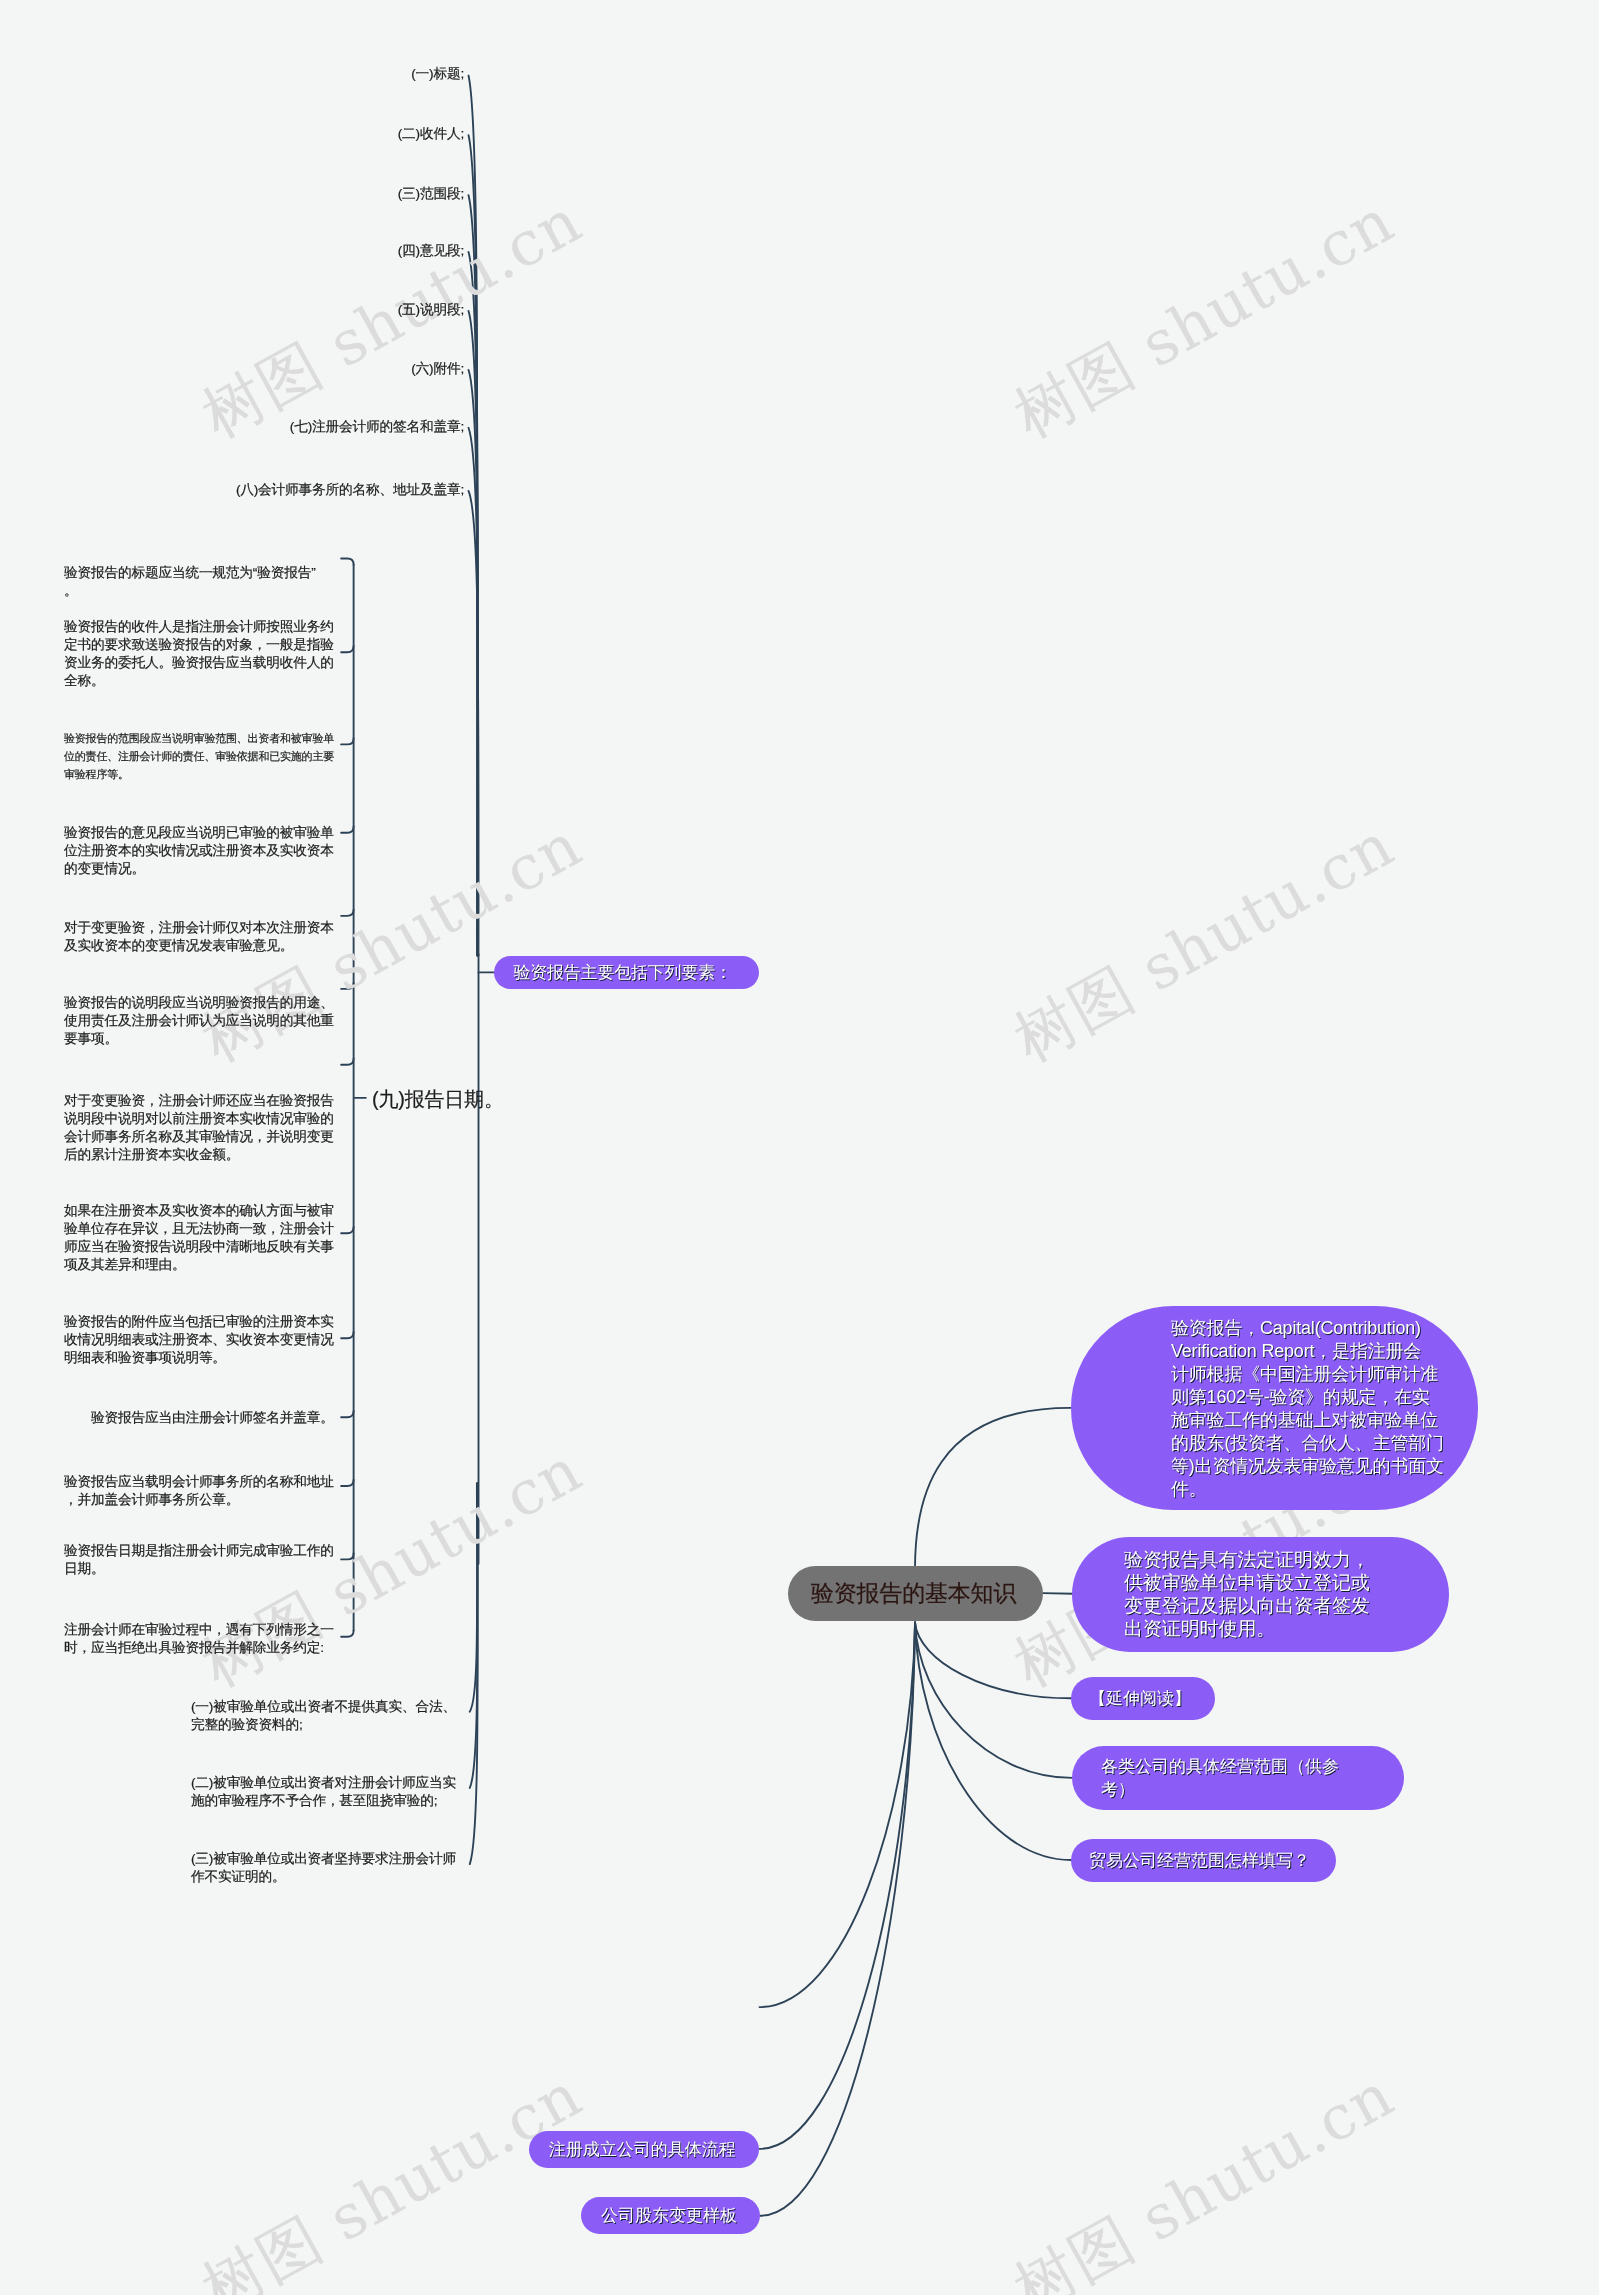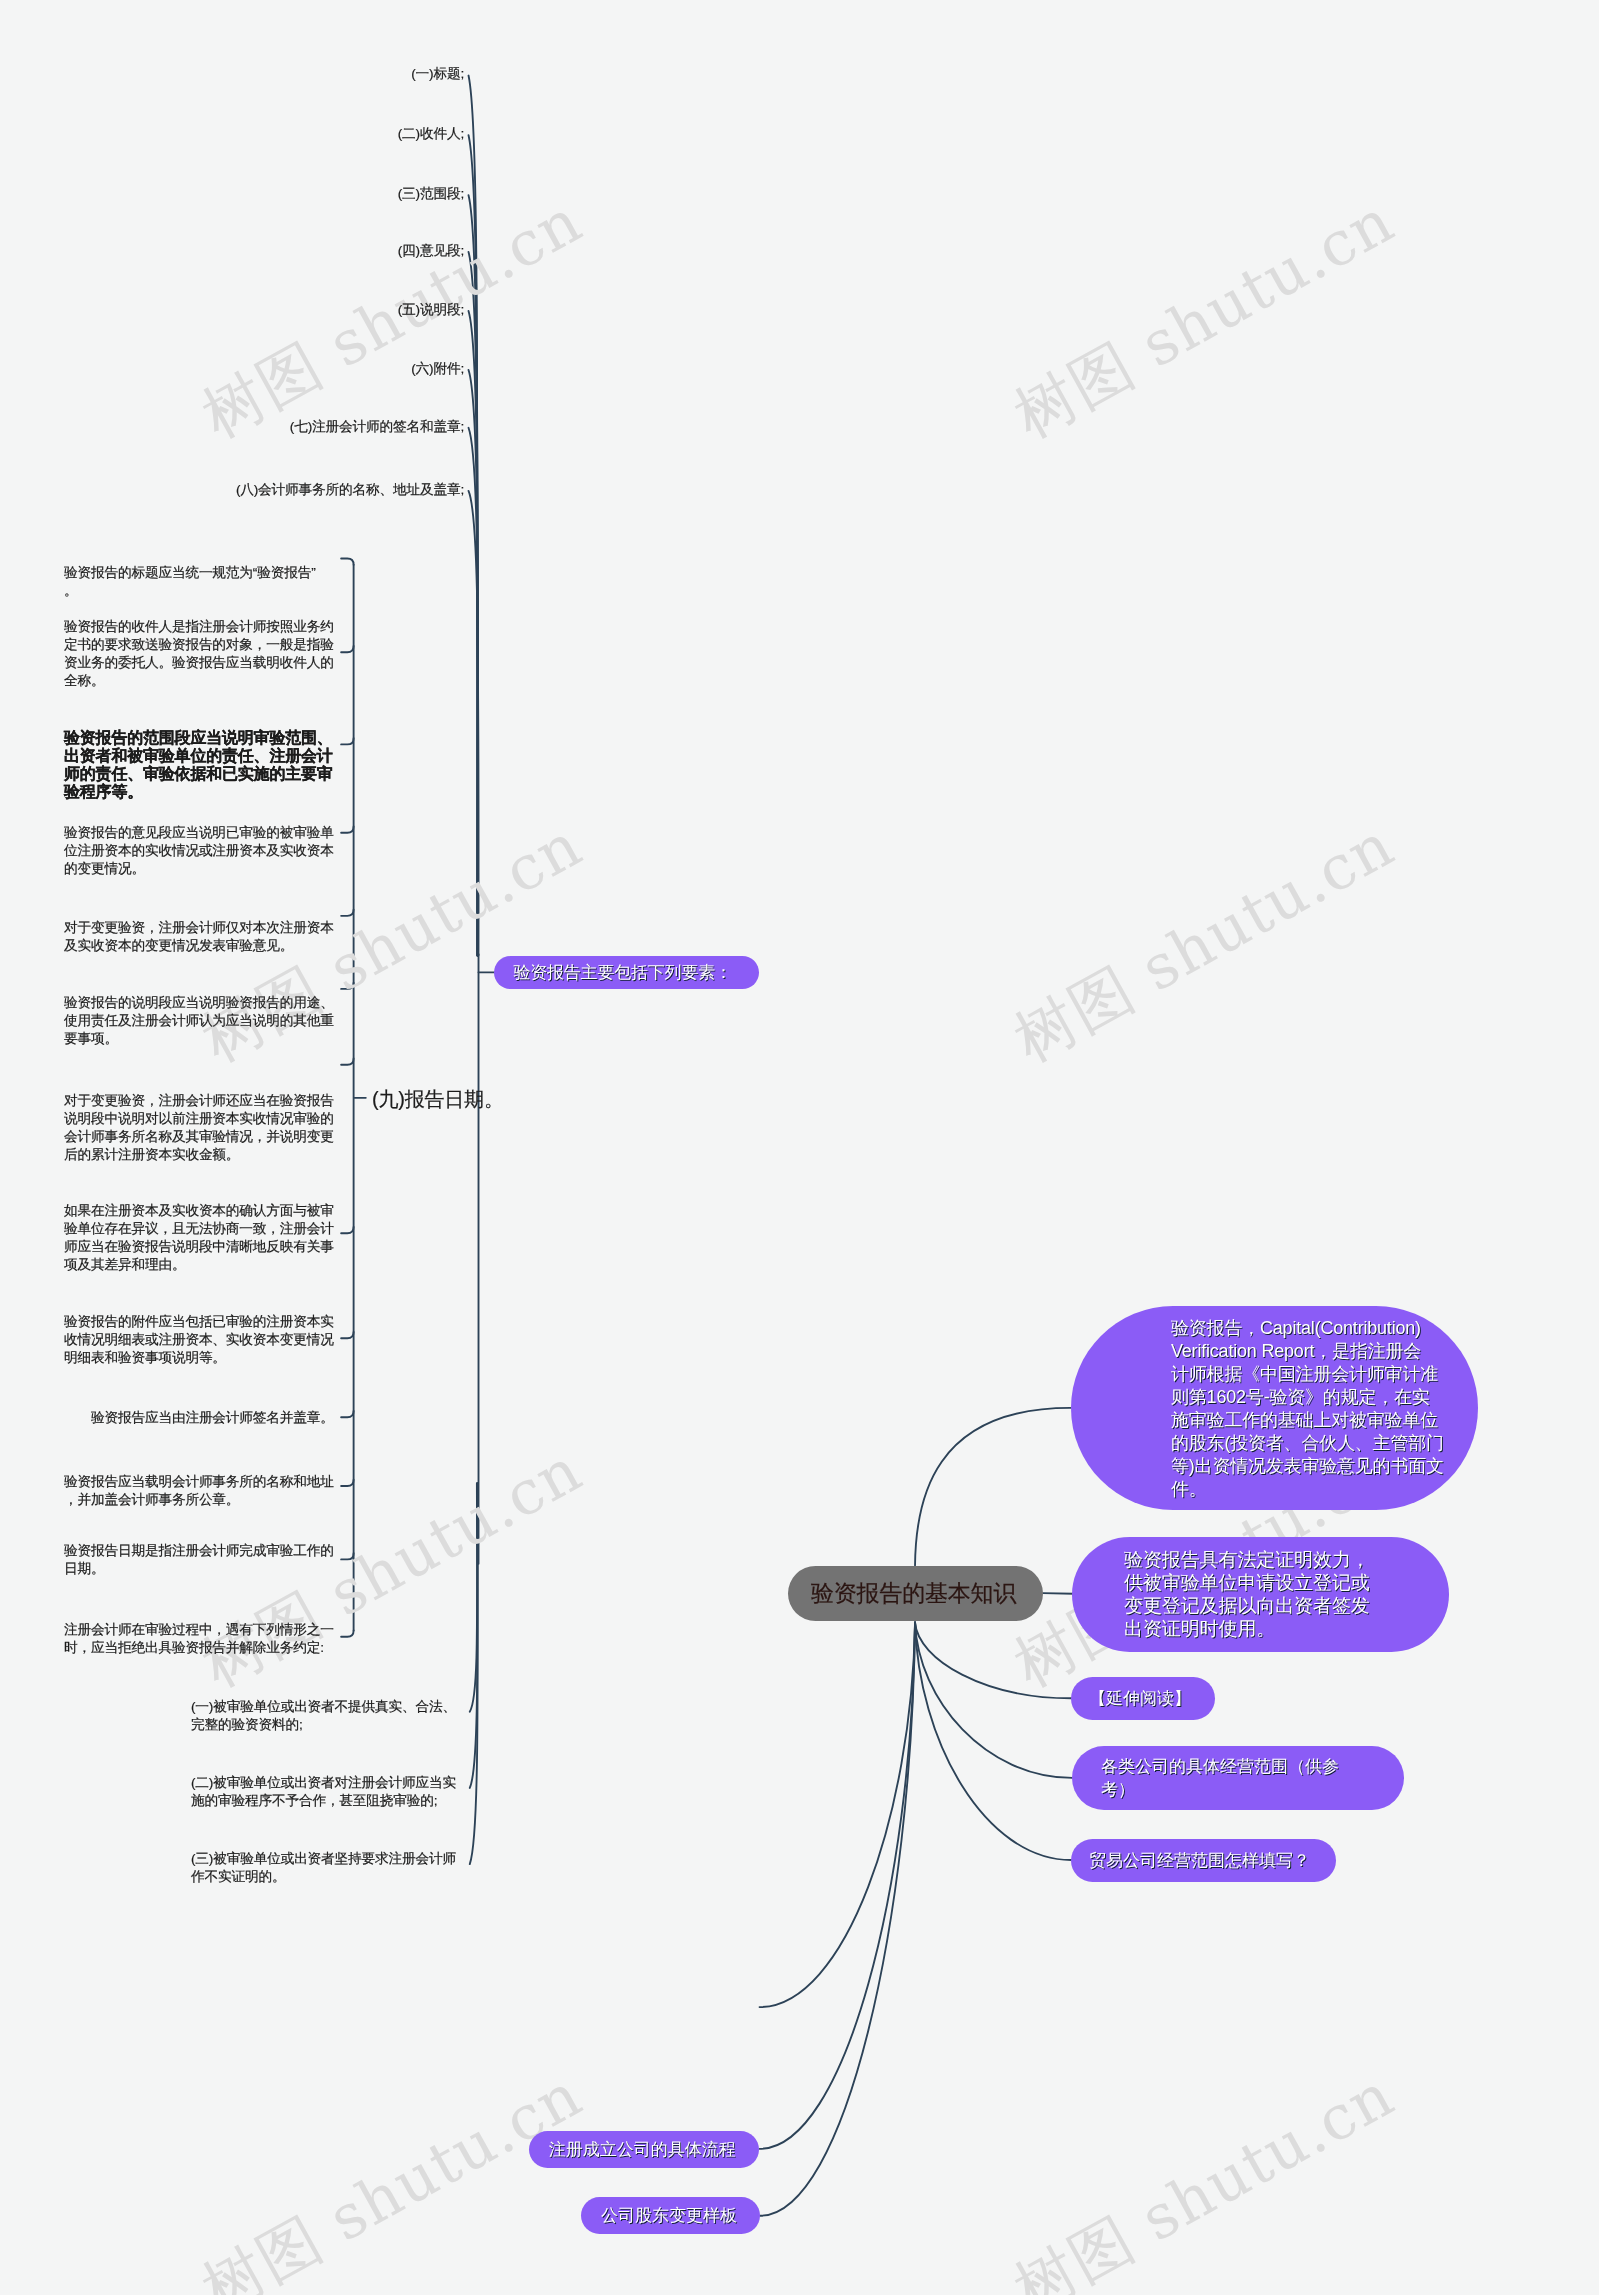--- a/index.html
+++ b/index.html
@@ -79,21 +79,21 @@
 <div class="nd leaf" style="left:77px;top:185px;width:387px;font-size:13.7px;line-height:18px;letter-spacing:-0.2px;text-align:right;">(三)范围段;</div>
 <div class="nd leaf" style="left:77px;top:242px;width:387px;font-size:13.7px;line-height:18px;letter-spacing:-0.2px;text-align:right;">(四)意见段;</div>
 <div class="nd leaf" style="left:77px;top:301px;width:387px;font-size:13.7px;line-height:18px;letter-spacing:-0.2px;text-align:right;">(五)说明段;</div>
 <div class="nd leaf" style="left:77px;top:360px;width:387px;font-size:13.7px;line-height:18px;letter-spacing:-0.2px;text-align:right;">(六)附件;</div>
 <div class="nd leaf" style="left:77px;top:418px;width:387px;font-size:13.7px;line-height:18px;letter-spacing:-0.2px;text-align:right;">(七)注册会计师的签名和盖章;</div>
 <div class="nd leaf" style="left:77px;top:481px;width:387px;font-size:13.7px;line-height:18px;letter-spacing:-0.2px;text-align:right;">(八)会计师事务所的名称、地址及盖章;</div>
 <div class="nd leaf" style="left:372px;top:1090px;width:250px;font-size:20px;line-height:18px;letter-spacing:-0.2px;">(九)报告日期。</div>
 <div class="nd leaf" style="left:64px;top:564px;width:272px;font-size:13.7px;line-height:18px;letter-spacing:-0.2px;">验资报告的标题应当统一规范为“验资报告”
 。</div>
 <div class="nd leaf" style="left:64px;top:618px;width:272px;font-size:13.7px;line-height:18px;letter-spacing:-0.2px;">验资报告的收件人是指注册会计师按照业务约定书的要求致送验资报告的对象，一般是指验资业务的委托人。验资报告应当载明收件人的全称。</div>
-<div class="nd leaf" style="left:64px;top:729px;width:272px;font-size:16px;line-height:18px;letter-spacing:-0.2px;font-weight:bold;">验资报告的范围段应当说明审验范围、出资者和被审验单位的责任、注册会计师的责任、审验依据和已实施的主要审验程序等。</div>
+<div class="nd leaf" style="left:64px;top:729px;width:272px;font-size:11px;line-height:18px;letter-spacing:-0.2px;">验资报告的范围段应当说明审验范围、出资者和被审验单位的责任、注册会计师的责任、审验依据和已实施的主要审验程序等。</div>
 <div class="nd leaf" style="left:64px;top:824px;width:272px;font-size:13.7px;line-height:18px;letter-spacing:-0.2px;">验资报告的意见段应当说明已审验的被审验单位注册资本的实收情况或注册资本及实收资本的变更情况。</div>
 <div class="nd leaf" style="left:64px;top:919px;width:272px;font-size:13.7px;line-height:18px;letter-spacing:-0.2px;">对于变更验资，注册会计师仅对本次注册资本及实收资本的变更情况发表审验意见。</div>
 <div class="nd leaf" style="left:64px;top:994px;width:272px;font-size:13.7px;line-height:18px;letter-spacing:-0.2px;">验资报告的说明段应当说明验资报告的用途、使用责任及注册会计师认为应当说明的其他重要事项。</div>
 <div class="nd leaf" style="left:64px;top:1092px;width:272px;font-size:13.7px;line-height:18px;letter-spacing:-0.2px;">对于变更验资，注册会计师还应当在验资报告说明段中说明对以前注册资本实收情况审验的会计师事务所名称及其审验情况，并说明变更后的累计注册资本实收金额。</div>
 <div class="nd leaf" style="left:64px;top:1202px;width:272px;font-size:13.7px;line-height:18px;letter-spacing:-0.2px;">如果在注册资本及实收资本的确认方面与被审验单位存在异议，且无法协商一致，注册会计师应当在验资报告说明段中清晰地反映有关事项及其差异和理由。</div>
 <div class="nd leaf" style="left:64px;top:1313px;width:272px;font-size:13.7px;line-height:18px;letter-spacing:-0.2px;">验资报告的附件应当包括已审验的注册资本实收情况明细表或注册资本、实收资本变更情况明细表和验资事项说明等。</div>
 <div class="nd leaf" style="left:64px;top:1409px;width:272px;font-size:13.7px;line-height:18px;letter-spacing:-0.2px;">　　验资报告应当由注册会计师签名并盖章。</div>
 <div class="nd leaf" style="left:64px;top:1473px;width:272px;font-size:13.7px;line-height:18px;letter-spacing:-0.2px;">验资报告应当载明会计师事务所的名称和地址，并加盖会计师事务所公章。</div>
 <div class="nd leaf" style="left:64px;top:1542px;width:272px;font-size:13.7px;line-height:18px;letter-spacing:-0.2px;">验资报告日期是指注册会计师完成审验工作的日期。</div>
 <div class="nd leaf" style="left:64px;top:1621px;width:272px;font-size:13.7px;line-height:18px;letter-spacing:-0.2px;">注册会计师在审验过程中，遇有下列情形之一时，应当拒绝出具验资报告并解除业务约定:</div>

